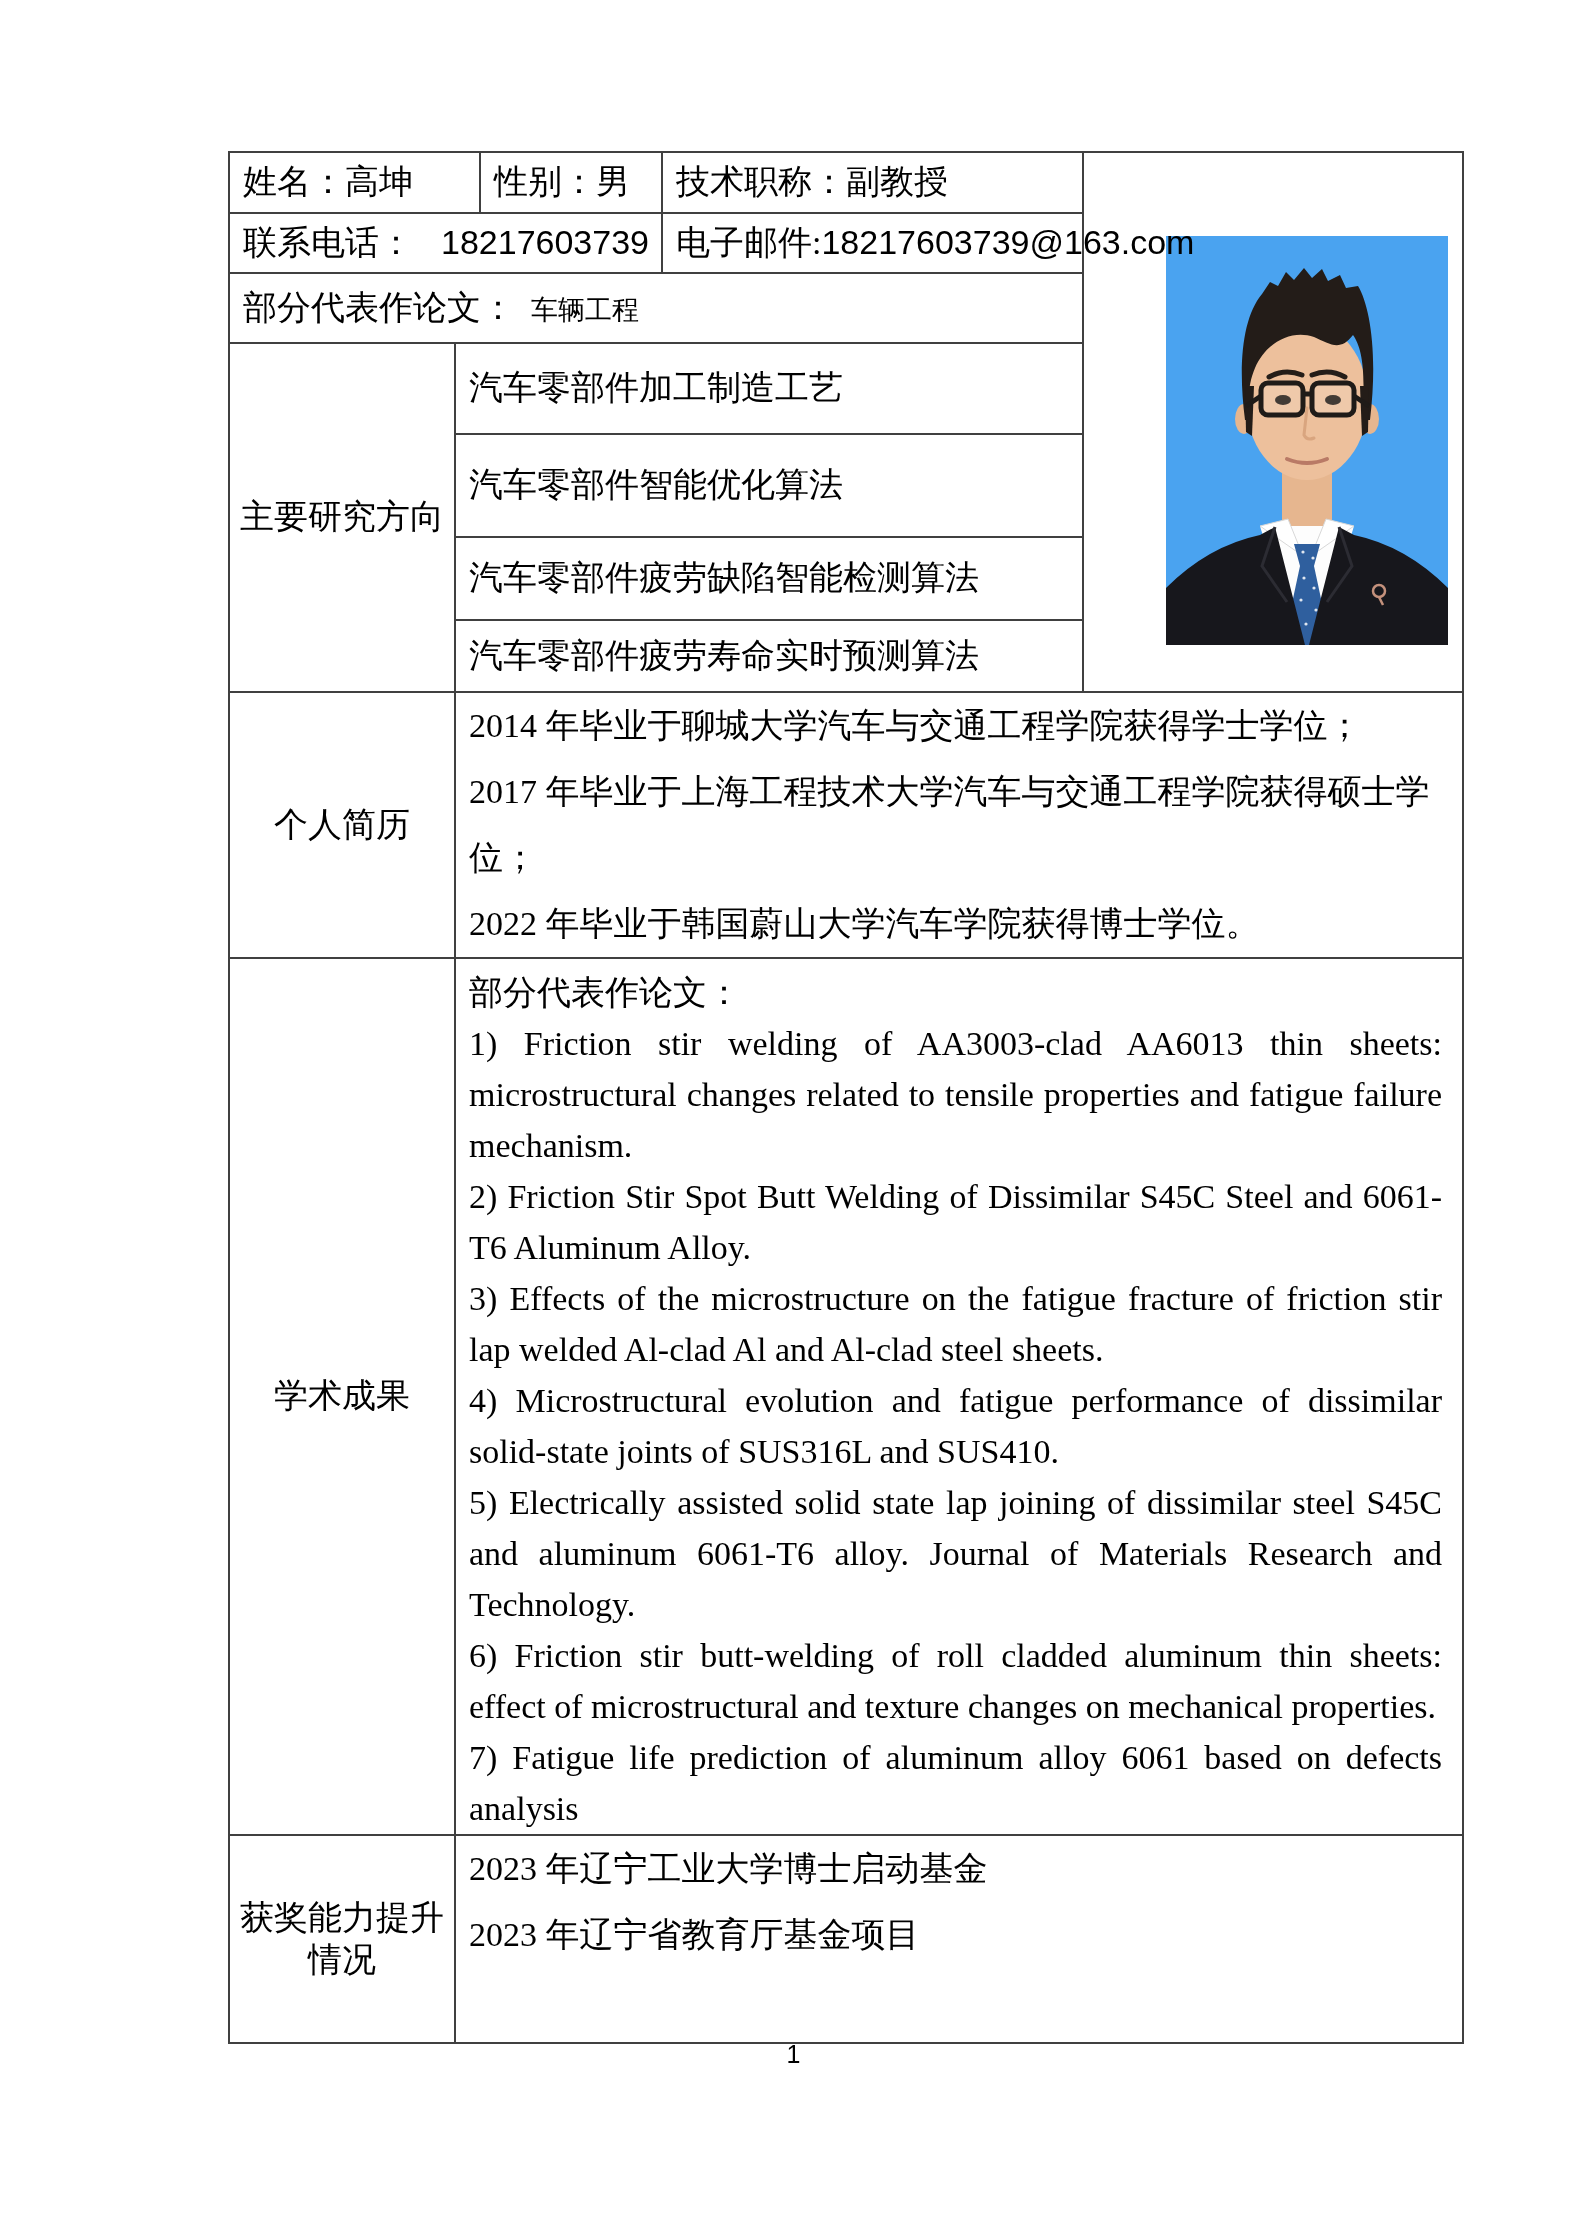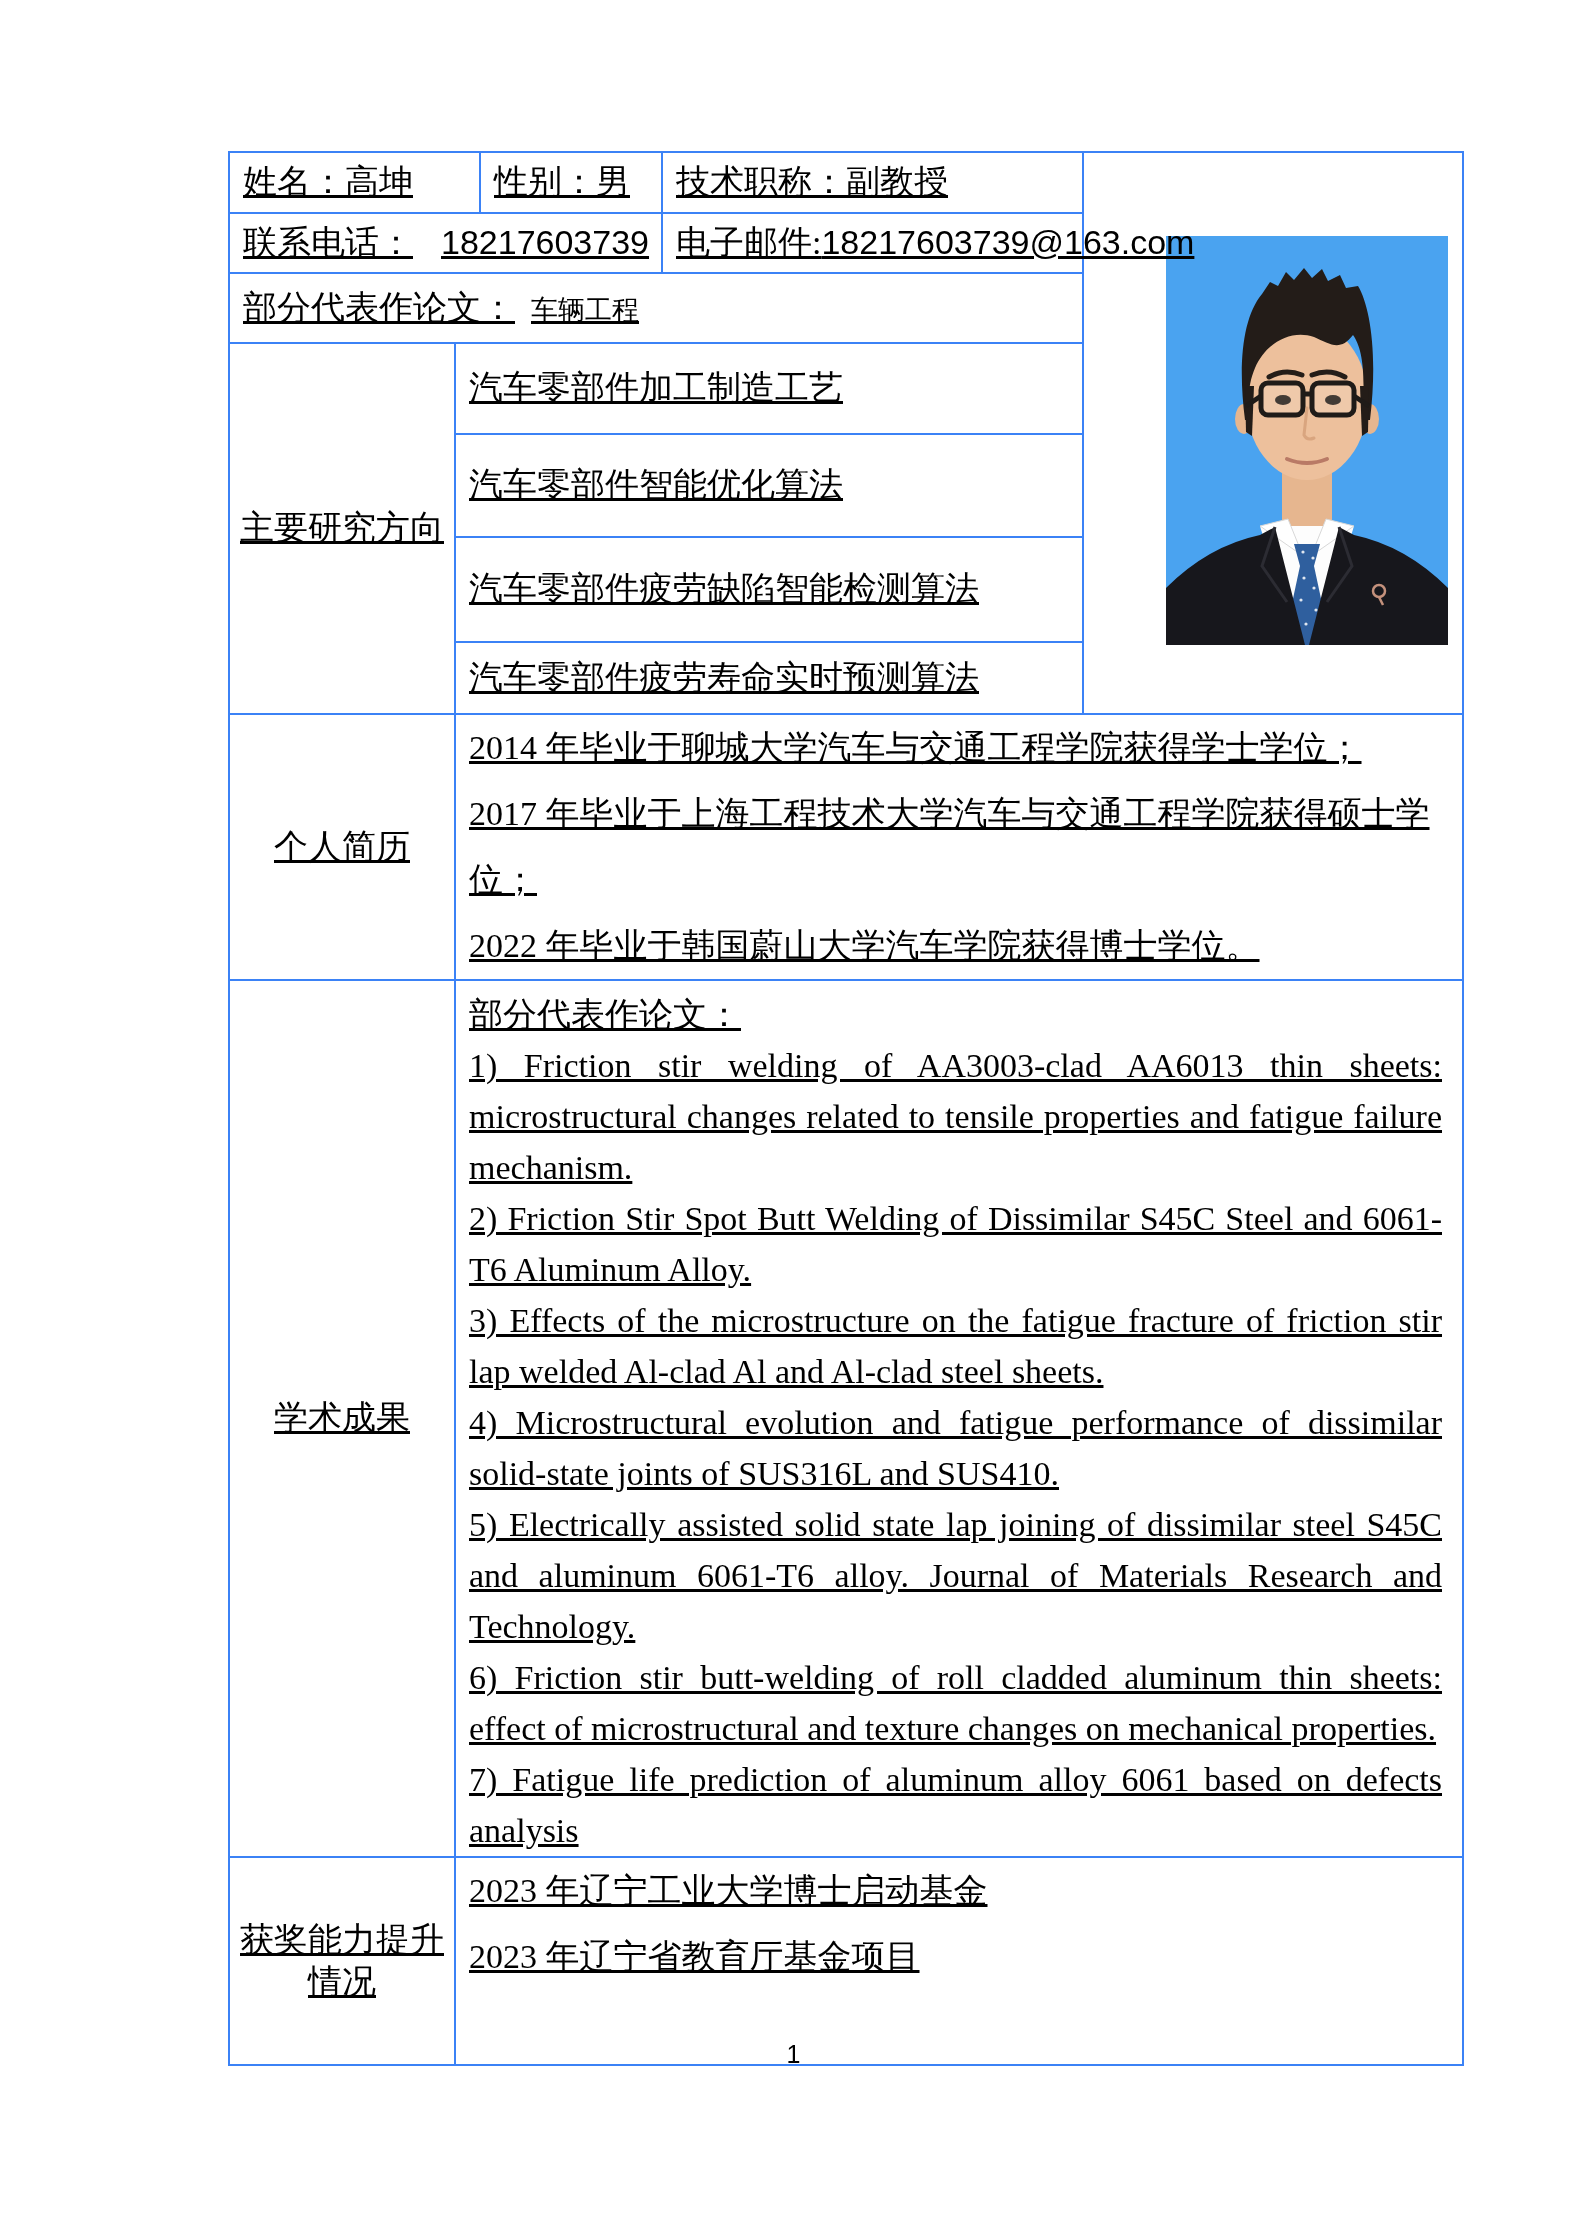--- a/index.html
+++ b/index.html
@@ -6,23 +6,23 @@
   html,body { background:#ffffff; }
   body { font-family:"Liberation Serif","DejaVu Serif",serif; color:#000; }
   .page {
     position:relative; width:1587px; height:2215px; background:#ffffff; overflow:hidden;
   }
   table.profile-table {
     position:absolute; left:228px; top:151px; width:1236px;
     border-collapse:collapse; table-layout:fixed;
   }
   td {
-    border:2px solid #3b82f6; vertical-align:middle;
+    border:2px solid #404040; vertical-align:middle;
     font-size:34px; line-height:1.25; color:#000;
-    padding:0 13px; font-family:"Liberation Serif","DejaVu Serif",serif;text-decoration:underline;
+    padding:0 13px; font-family:"Liberation Serif","DejaVu Serif",serif;
   }
   .sans { font-family:"Liberation Sans","DejaVu Sans",sans-serif; }
   .label-pair { white-space:nowrap; }
   .value-gap { margin-left:28px; }
   .small-value { font-size:27px; margin-left:16px; }
   .center-label { text-align:center; padding:0 6px; }
   .photo-cell { vertical-align:top; padding:0; }
   .photo-frame { width:282px; height:409px; margin:83px 14px 0 auto; }
   .photo-frame svg { display:block; width:282px; height:409px; }
   .research-item { }
@@ -146,21 +146,21 @@
       </td>
     </tr>
 
     <tr style="height:91px">
       <td class="center-label" rowspan="4">主要研究方向</td>
       <td colspan="3" class="research-item">汽车零部件加工制造工艺</td>
     </tr>
     <tr style="height:103px">
       <td colspan="3" class="research-item">汽车零部件智能优化算法</td>
     </tr>
-    <tr style="height:105px">
+    <tr style="height:83px">
       <td colspan="3" class="research-item">汽车零部件疲劳缺陷智能检测算法</td>
     </tr>
     <tr style="height:72px">
       <td colspan="3" class="research-item">汽车零部件疲劳寿命实时预测算法</td>
     </tr>
 
     <tr style="height:210px">
       <td class="center-label">个人简历</td>
       <td colspan="4" class="profile-content">
         <div>2014 年毕业于聊城大学汽车与交通工程学院获得学士学位；</div>

